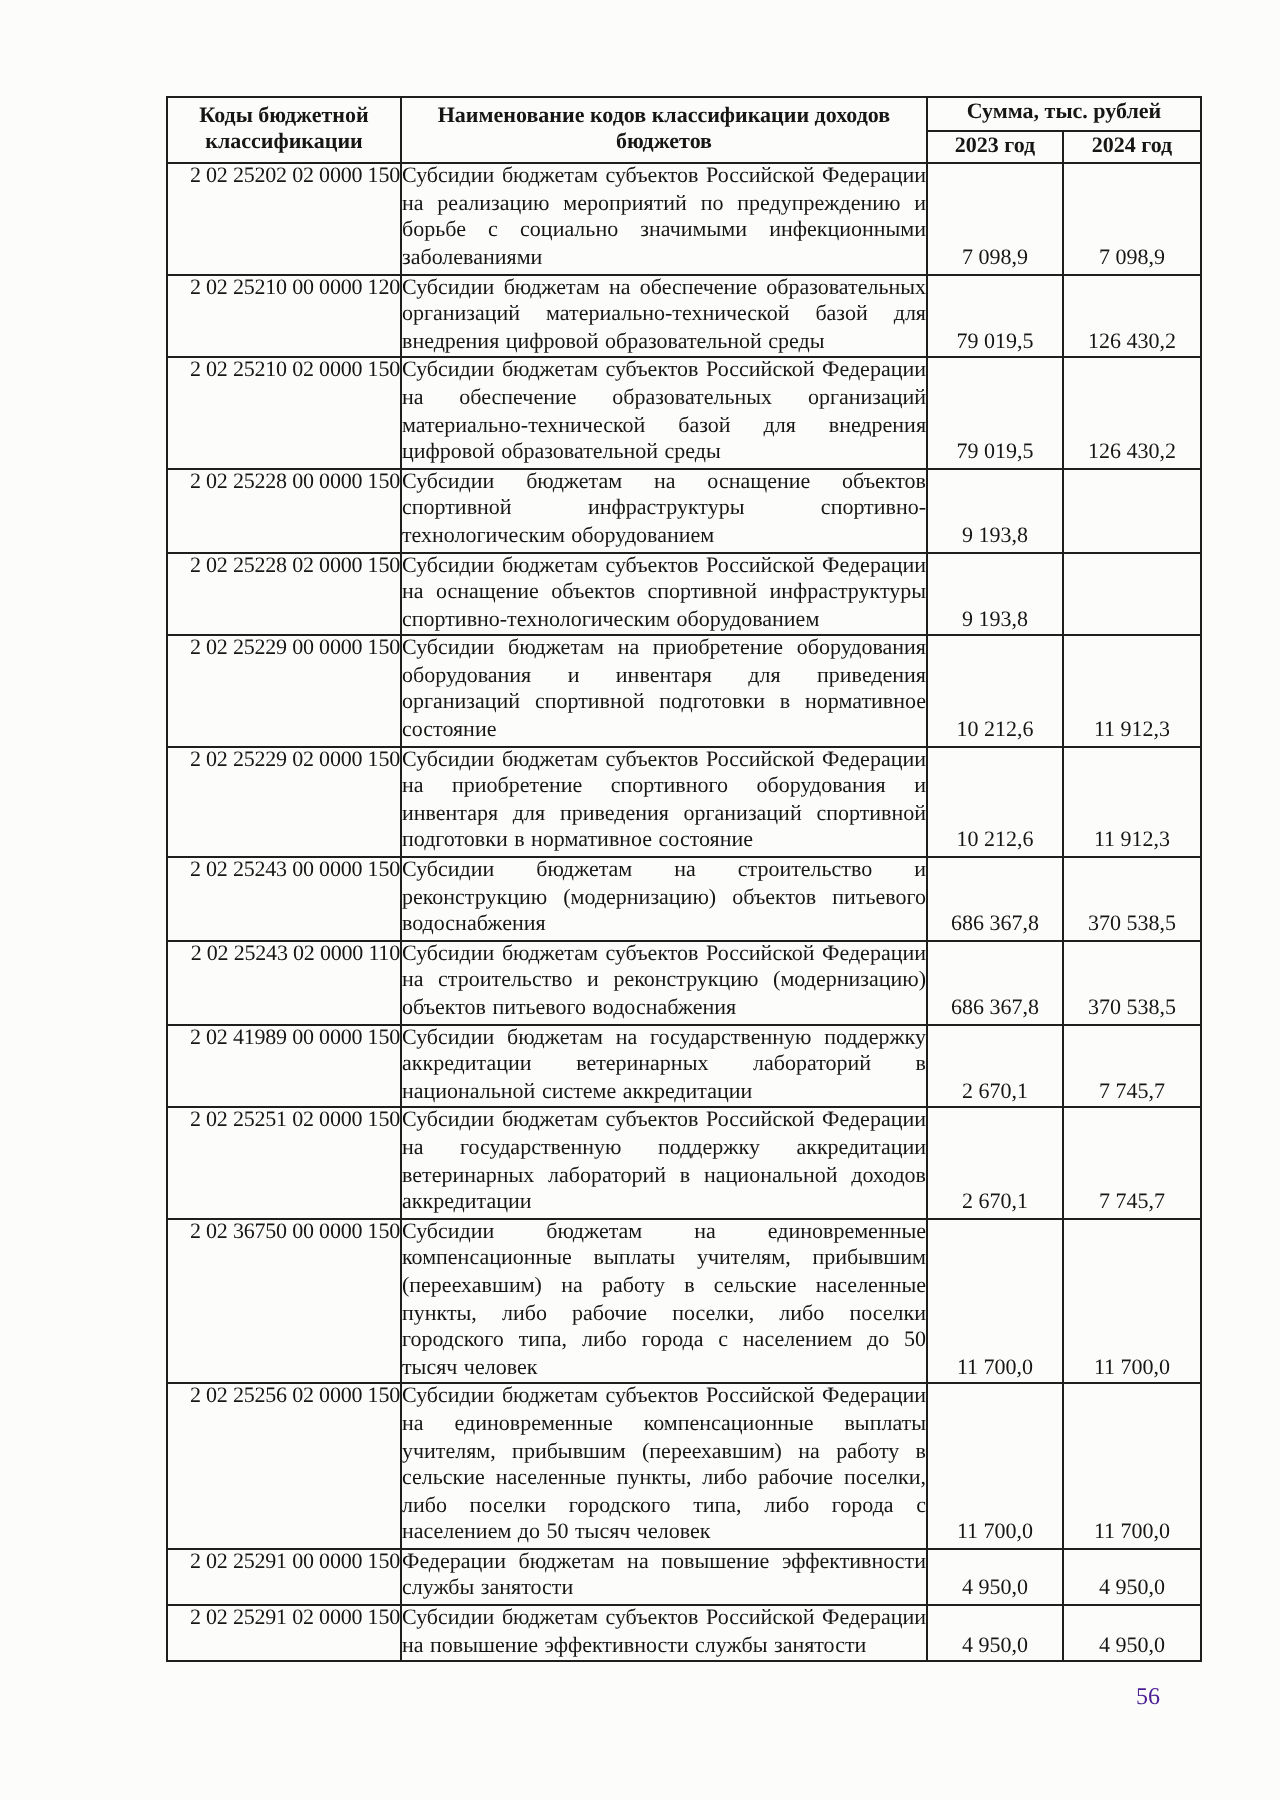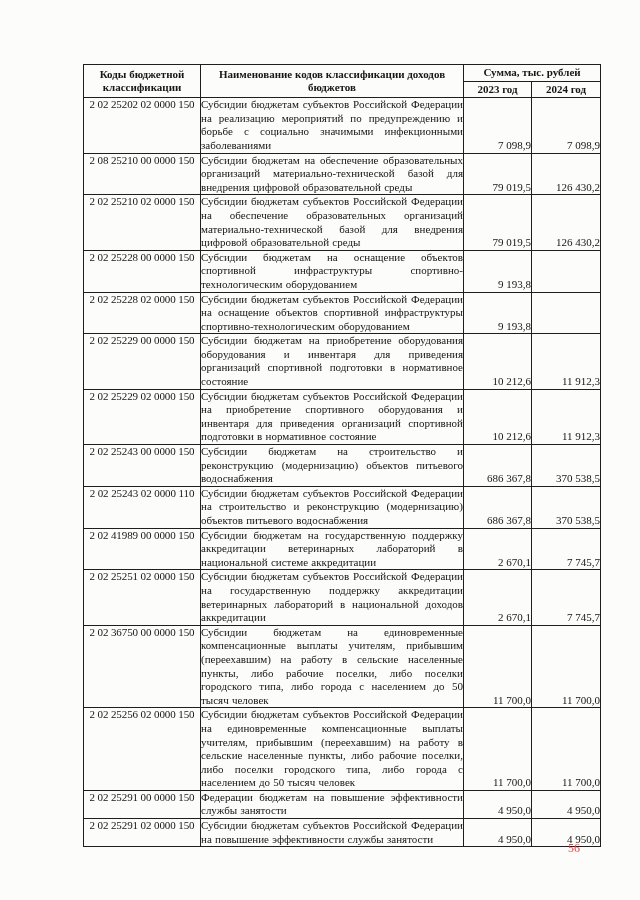--- a/index.html
+++ b/index.html
@@ -15,21 +15,21 @@
     color: #161616;
     overflow: hidden;
   }
   .page {
     position: absolute;
     inset: 0;
   }
   table.budget-table {
     position: absolute;
     left: 83px;
-    top: 64px;
+    top: 48px;
     width: 517px;
     border-collapse: collapse;
     table-layout: fixed;
     padding-left: 13px;
   }
   table.budget-table col.c-code { width: 117px; }
   table.budget-table col.c-name { width: 263px; }
   table.budget-table col.c-y23  { width: 68px; }
   table.budget-table col.c-y24  { width: 69px; }
 
@@ -41,44 +41,44 @@
     padding: 0;
   }
   table.budget-table thead th {
     font-weight: bold;
     text-align: center;
     vertical-align: middle;
     padding: 1px 2px;
   }
   td.code-cell {
     vertical-align: top;
-    text-align: center;
+    text-align: right;
     white-space: nowrap;
     padding: 1px 1px 1px 2px;
     letter-spacing: -0.1px;
   }
   td.name-cell {
     vertical-align: top;
     text-align: justify;
     padding: 1px 2px 1px 3px;
     word-spacing: 0.5px;
     hyphens: none;
   }
   td.amount-cell {
     vertical-align: bottom;
-    text-align: right;
+    text-align: center;
     white-space: nowrap;
     padding: 1px 4px 2px 1px;
   }
   .page-number {
     position: absolute;
     left: 568px;
     top: 841px;
     font-size: 12px;
-    color: #ef4444;
+    color: #4c1d95;
   }
 </style>
 </head>
 <body>
 
 <div class="page">
 
   <table class="budget-table">
     <colgroup>
       <col class="c-code">
@@ -99,21 +99,21 @@
     </thead>
     <tbody>
   <tr>
     <td class="code-cell">2 02 25202 02 0000 150</td>
     <td class="name-cell">Субсидии бюджетам субъектов Российской Федерации на реализацию мероприятий по предупреждению и борьбе с социально значимыми инфекционными заболеваниями</td>
     <td class="amount-cell">7 098,9</td>
     <td class="amount-cell">7 098,9</td>
   </tr>
 
   <tr>
-    <td class="code-cell">2 08 25210 00 0000 150</td>
+    <td class="code-cell">2 02 25210 00 0000 120</td>
     <td class="name-cell">Субсидии бюджетам на обеспечение образовательных организаций материально-технической базой для внедрения цифровой образовательной среды</td>
     <td class="amount-cell">79 019,5</td>
     <td class="amount-cell">126 430,2</td>
   </tr>
 
   <tr>
     <td class="code-cell">2 02 25210 02 0000 150</td>
     <td class="name-cell">Субсидии бюджетам субъектов Российской Федерации на обеспечение образовательных организаций материально-технической базой для внедрения цифровой образовательной среды</td>
     <td class="amount-cell">79 019,5</td>
     <td class="amount-cell">126 430,2</td>

